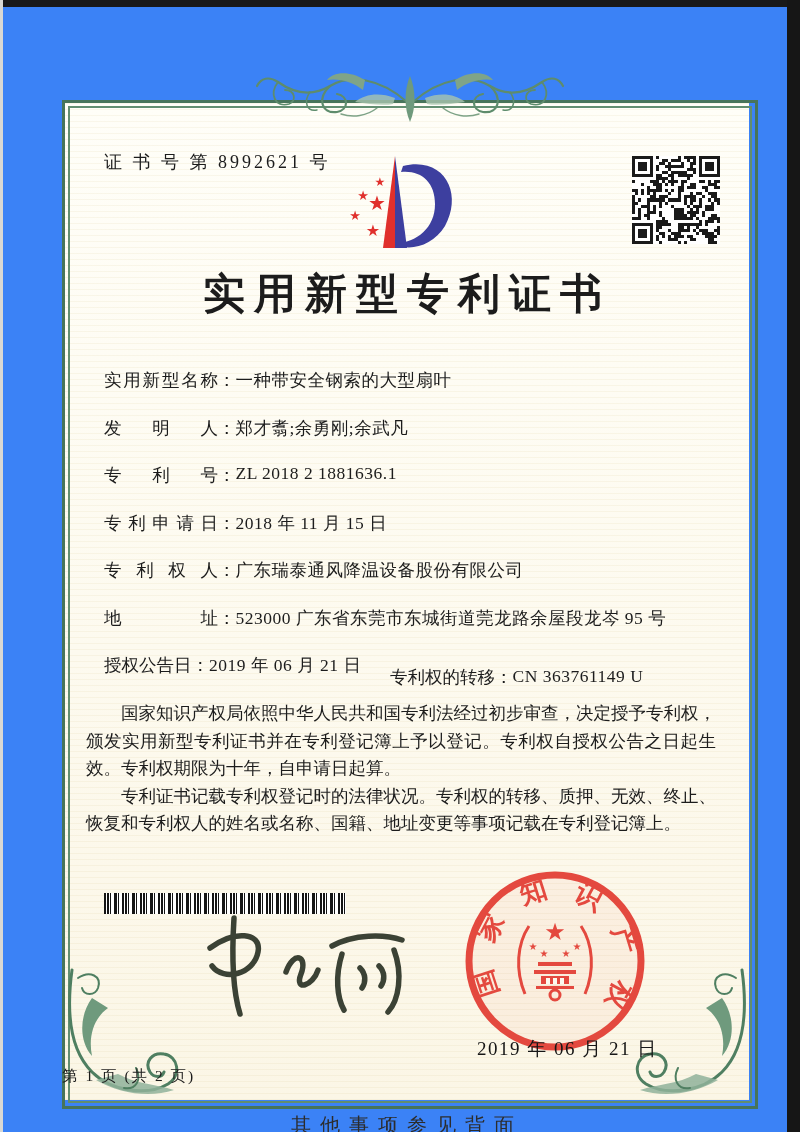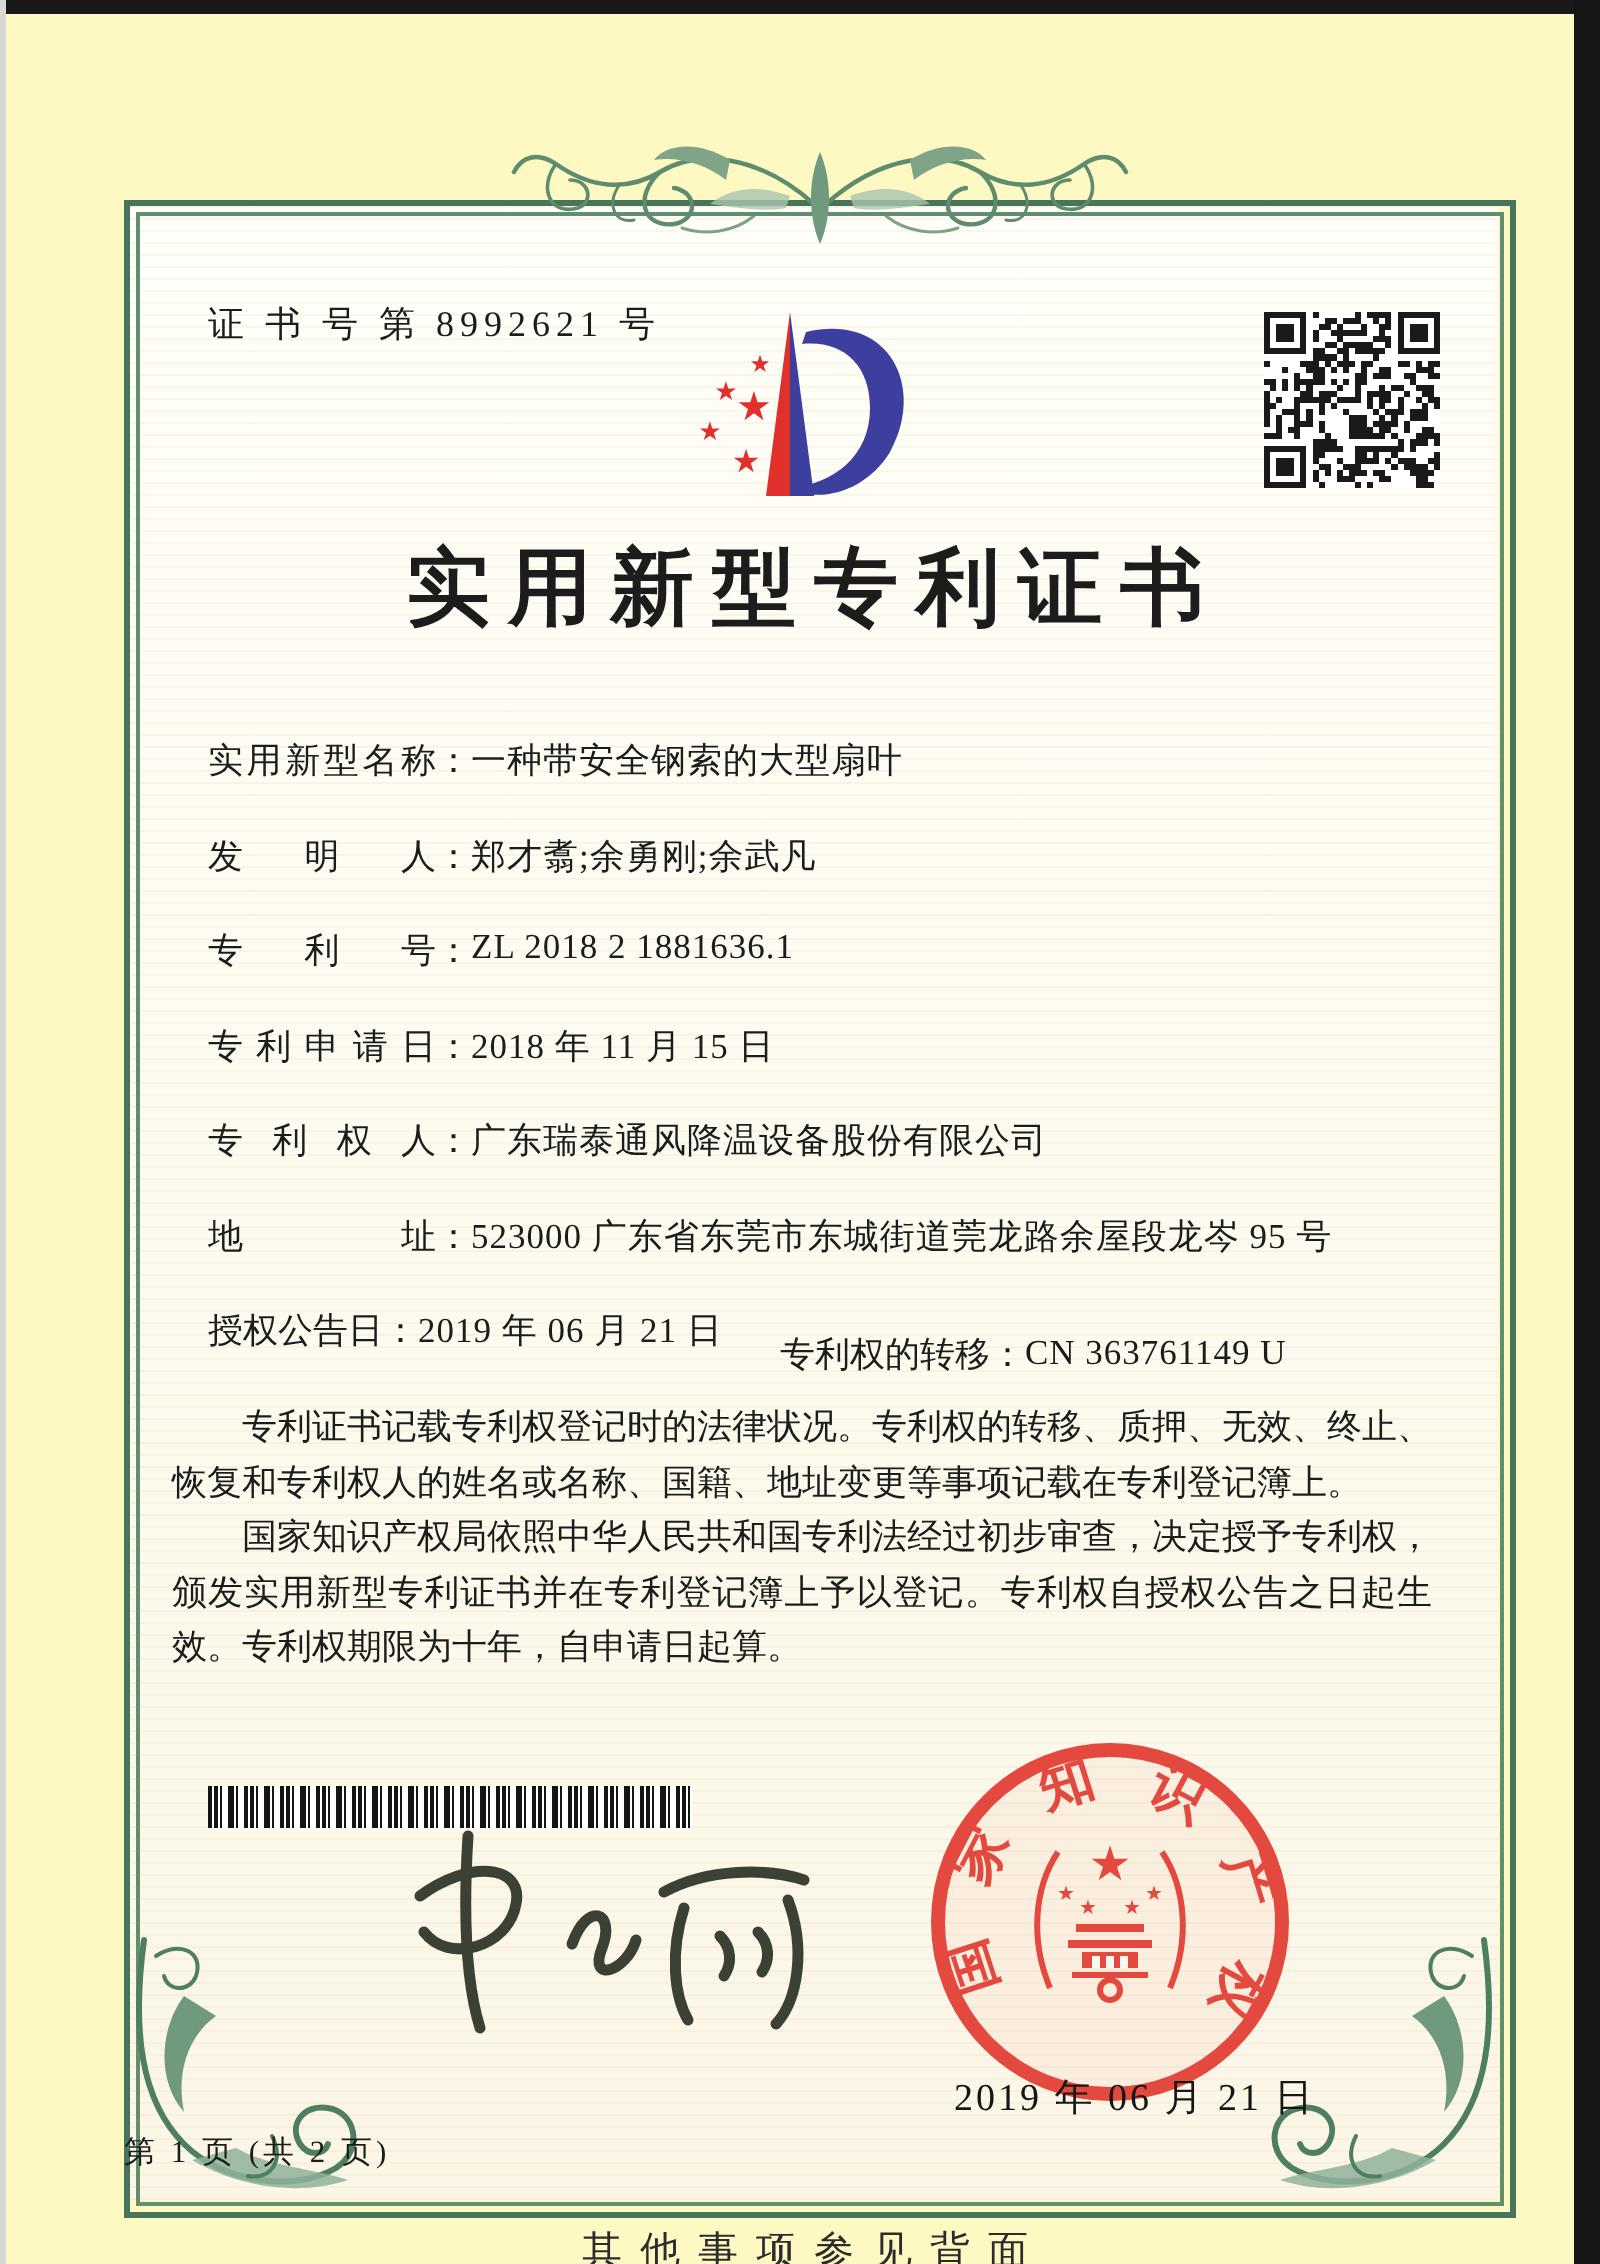--- a/index.html
+++ b/index.html
@@ -1,16 +1,16 @@
 <!DOCTYPE html>
 <html><head>
 <meta charset="utf-8">
 <style>
   html,body{margin:0;padding:0;background:#e8e8e8;}
-  .page{position:relative;width:800px;height:1132px;background:#fef9c3;overflow:hidden;
+  .page{position:relative;width:800px;height:1132px;background:#3b82f6;overflow:hidden;
         font-family:"Liberation Serif","DejaVu Serif",serif;color:#1c1c1c;}
   
   .edge-top{position:absolute;left:0;top:0;width:800px;height:7px;background:#191919;}
   .edge-right{position:absolute;left:787px;top:0;width:13px;height:1132px;background:#161616;}
   .edge-left{position:absolute;left:0;top:0;width:3px;height:1132px;background:#d8d8d4;}
   
   .paper-texture{position:absolute;left:65px;top:103px;width:684px;height:997px;z-index:1;
     background:
       repeating-linear-gradient(0deg, rgba(210,192,130,0.12) 0 1px, rgba(0,0,0,0) 1px 6px),
       linear-gradient(180deg,#fffef8 0%,#fdfaef 55%,#fbf6e6 100%);}
@@ -472,22 +472,22 @@
       <span class="fvalue">2019 年 06 月 21 日</span>
       <span class="grant-right">
         <span>专利权的转移</span>
           <span>：</span>
         <span class="fvalue">CN 363761149 U</span>
       </span>
     </div>
   </div>
 
   <div class="content paras">
+    <p>国家知识产权局依照中华人民共和国专利法经过初步审查，决定授予专利权，颁发实用新型专利证书并在专利登记簿上予以登记。专利权自授权公告之日起生效。专利权期限为十年，自申请日起算。</p>
     <p>专利证书记载专利权登记时的法律状况。专利权的转移、质押、无效、终止、恢复和专利权人的姓名或名称、国籍、地址变更等事项记载在专利登记簿上。</p>
-    <p>国家知识产权局依照中华人民共和国专利法经过初步审查，决定授予专利权，颁发实用新型专利证书并在专利登记簿上予以登记。专利权自授权公告之日起生效。专利权期限为十年，自申请日起算。</p>
   </div>
 
   <div class="content barcode"></div>
 
 
   <svg class="content signature" viewBox="0 0 240 118">
     <g fill="none" stroke="#2b3326" stroke-width="5.5" stroke-linecap="round" opacity="0.92">
       <path d="M28,40 C52,22 80,24 76,44 C72,66 42,74 30,58"></path>
       <path d="M52,10 C50,42 50,80 58,106"></path>
       <path d="M104,64 C112,42 126,48 119,66 C112,84 131,78 136,62"></path>

